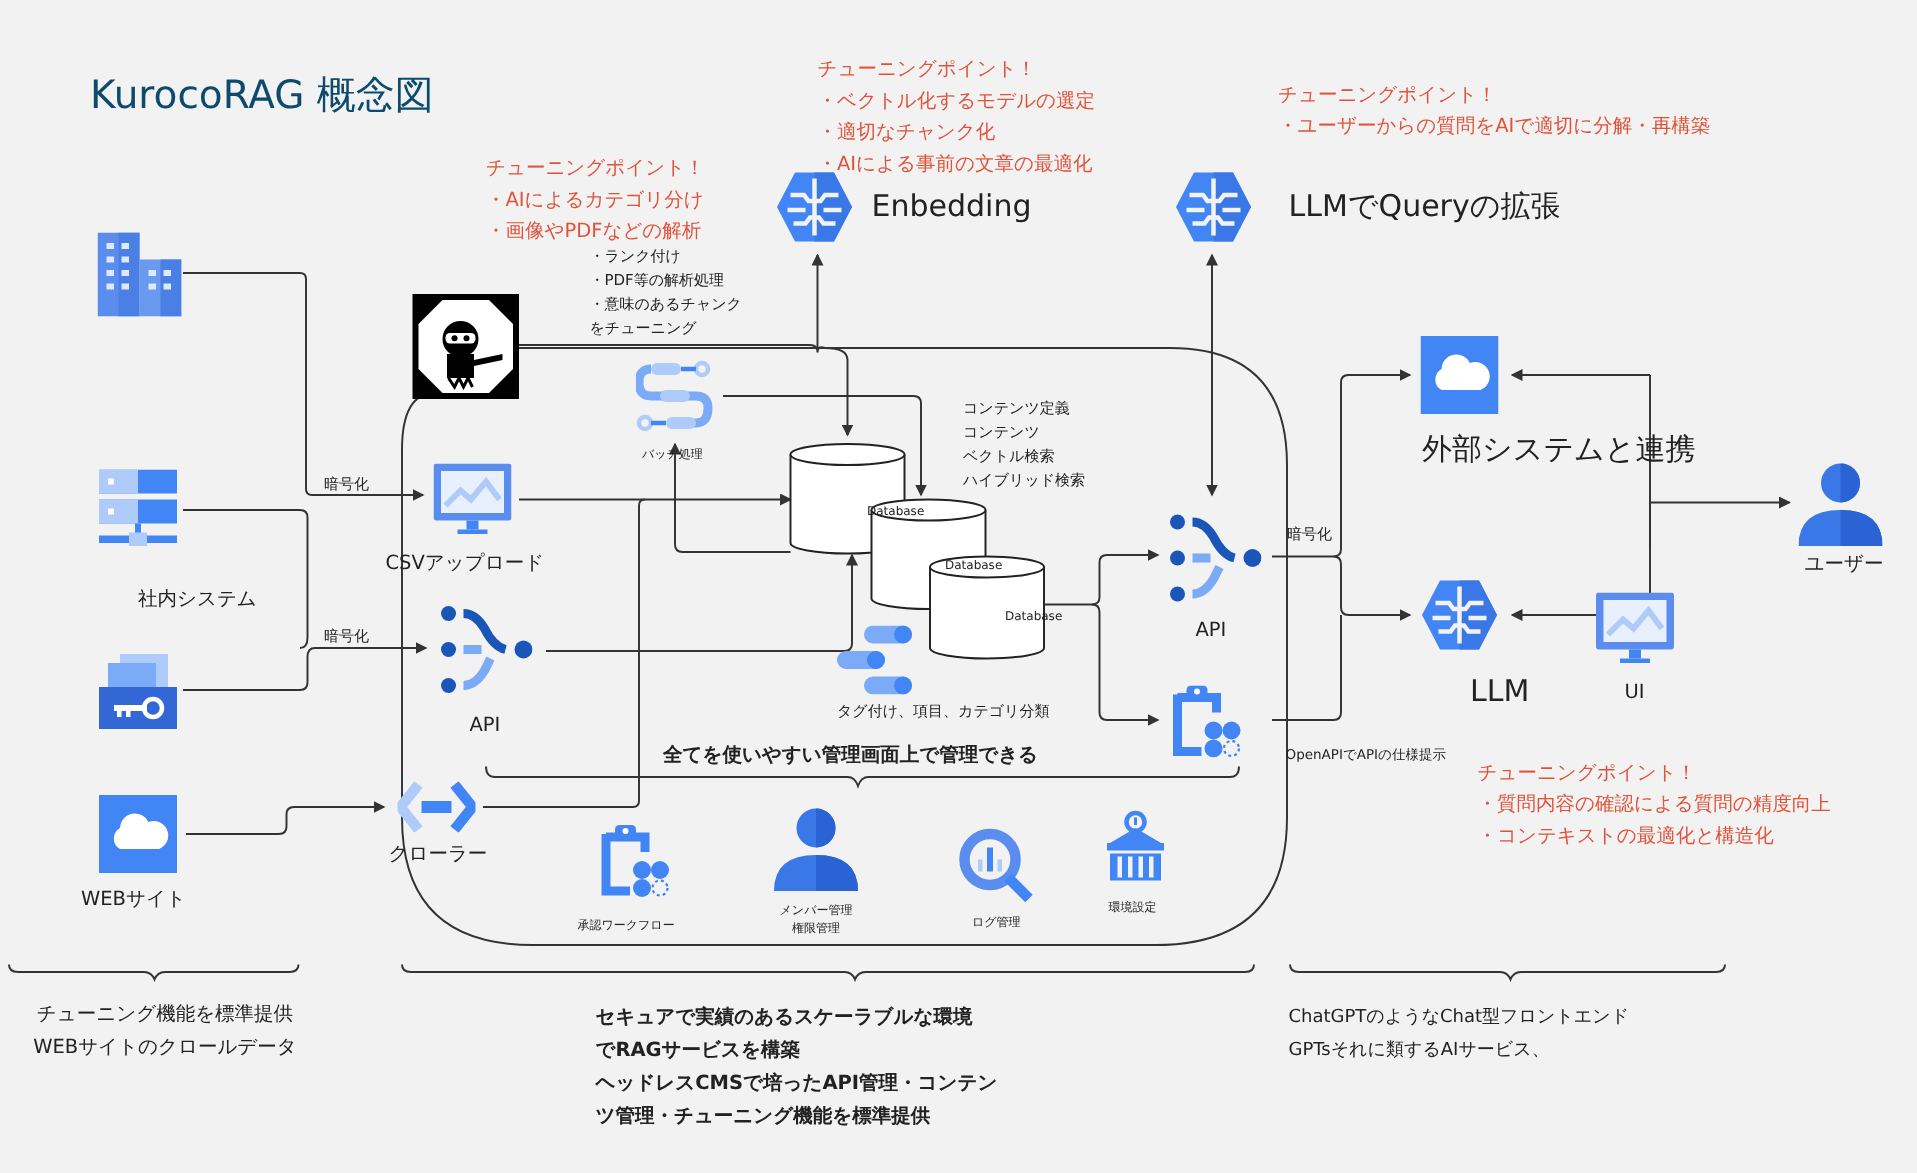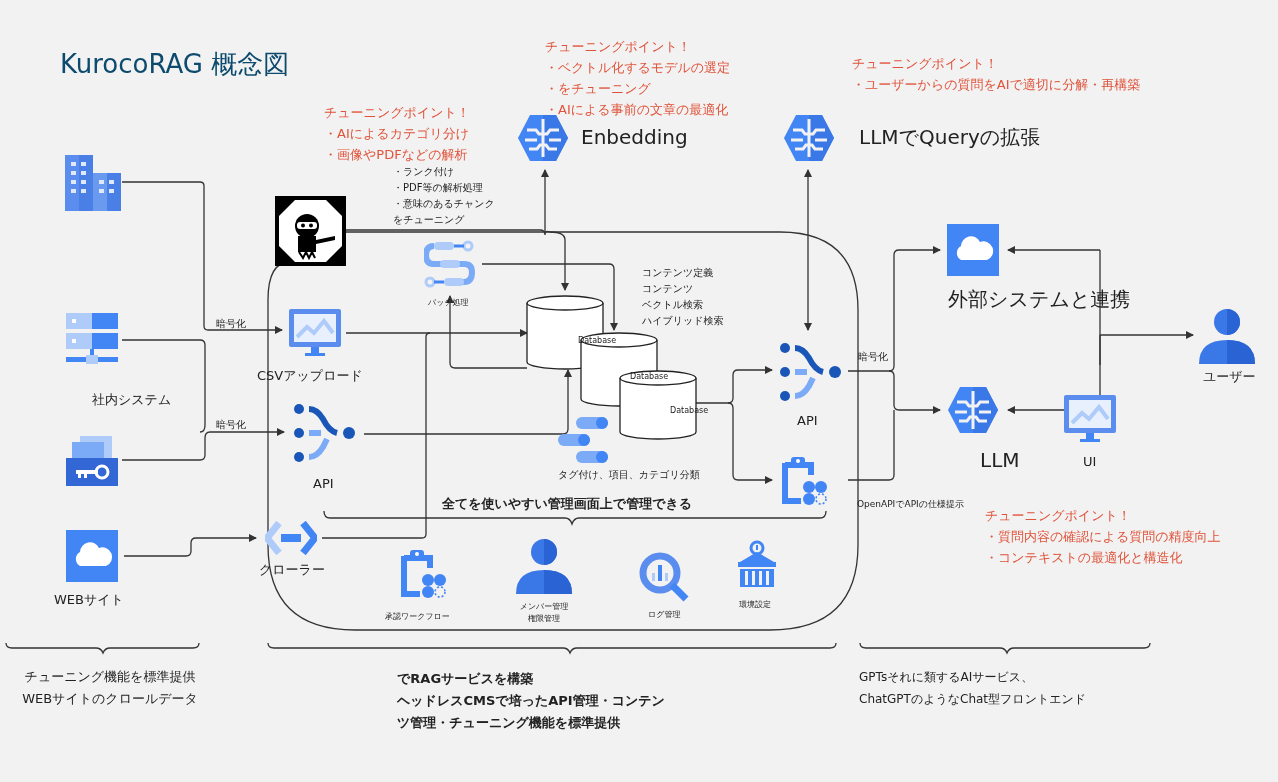--- a/index.html
+++ b/index.html
@@ -86,21 +86,21 @@
     <path d="M620,378 L620,432 A38,7 0 0 0 696,432 L696,378"></path>
     <ellipse cx="658" cy="378" rx="38" ry="7"></ellipse>
   </g>
 </svg>
 
 <div class="t title">KurocoRAG 概念図</div>
 
 <div class="t tune red" style="left:545px;top:36px;">
   <div>チューニングポイント！</div>
   <div>・ベクトル化するモデルの選定</div>
-  <div>・をチューニング</div>
+  <div>・適切なチャンク化</div>
   <div>・AIによる事前の文章の最適化</div>
 </div>
 <div class="t tune red" style="left:852px;top:53px;">
   <div>チューニングポイント！</div>
   <div>・ユーザーからの質問をAIで適切に分解・再構築</div>
 </div>
 <div class="t tune red" style="left:324px;top:102px;">
   <div>チューニングポイント！</div>
   <div>・AIによるカテゴリ分け</div>
   <div>・画像やPDFなどの解析</div>
@@ -425,20 +425,21 @@
       <path d="M28,32 Q56,32 56,56 L28,56 z" fill="#2a63d4"></path>
     </svg>
 </div>
 <div class="t" style="left:1203px;top:369px;font-size:13px;">ユーザー</div>
 
 <div class="t center" style="left:10px;top:666px;width:200px;font-size:13px;line-height:22px;">
   <div>チューニング機能を標準提供</div>
   <div>WEBサイトのクロールデータ</div>
 </div>
 <div class="t bold" style="left:397px;top:668px;font-size:13px;line-height:22px;">
+  <div>セキュアで実績のあるスケーラブルな環境</div>
   <div>でRAGサービスを構築</div>
   <div>ヘッドレスCMSで培ったAPI管理・コンテン</div>
   <div>ツ管理・チューニング機能を標準提供</div>
 </div>
 <div class="t" style="left:859px;top:666px;font-size:12px;line-height:22px;">
+  <div>ChatGPTのようなChat型フロントエンド</div>
   <div>GPTsそれに類するAIサービス、</div>
-  <div>ChatGPTのようなChat型フロントエンド</div>
 </div>
 
 </body></html>

